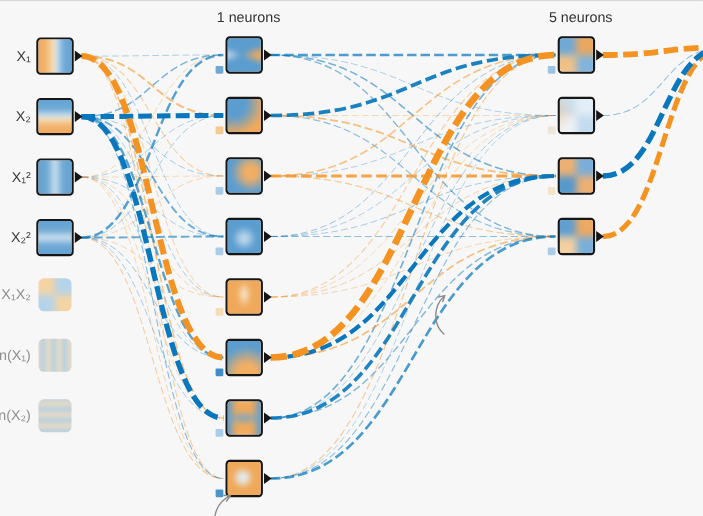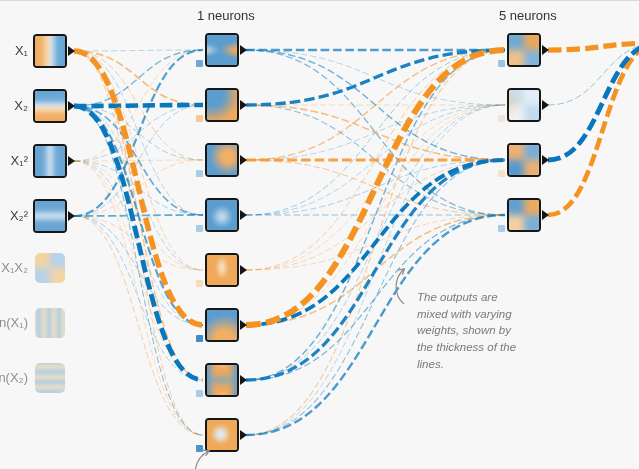--- a/index.html
+++ b/index.html
@@ -273,21 +273,20 @@
       </div>
       <div class="node pat-h2-4" style="left: 507px; top: 197px;">
         <div class="frame">
           <div class="hm"></div>
         </div>
         <div class="port"></div>
         <div class="bias" style="background: rgb(171, 203, 230);"></div>
       </div>
     </div>
 
-  <div class="ann-text">The outputs are mixed with varying weights, shown by the thickness of the lines.</div>
 
   <svg class="arrow-svg" style="left:0;top:0;" width="639" height="469">
     <defs>
       <marker id="ah" viewBox="0 0 10 10" refX="7.5" refY="5" markerWidth="6.5" markerHeight="6.5" orient="auto">
         <path d="M1,1 L8,5 L1,9" fill="none" stroke="#8a8a8a" stroke-width="1.6"></path>
       </marker>
     </defs>
     <path d="M404,303 C394,295 393,278 404,268" fill="none" stroke="#8a8a8a" stroke-width="1.2" marker-end="url(#ah)"></path>
     <path d="M195,471 C196,461 200,454 209,450" fill="none" stroke="#8a8a8a" stroke-width="1.2" marker-end="url(#ah)"></path>
   </svg>

